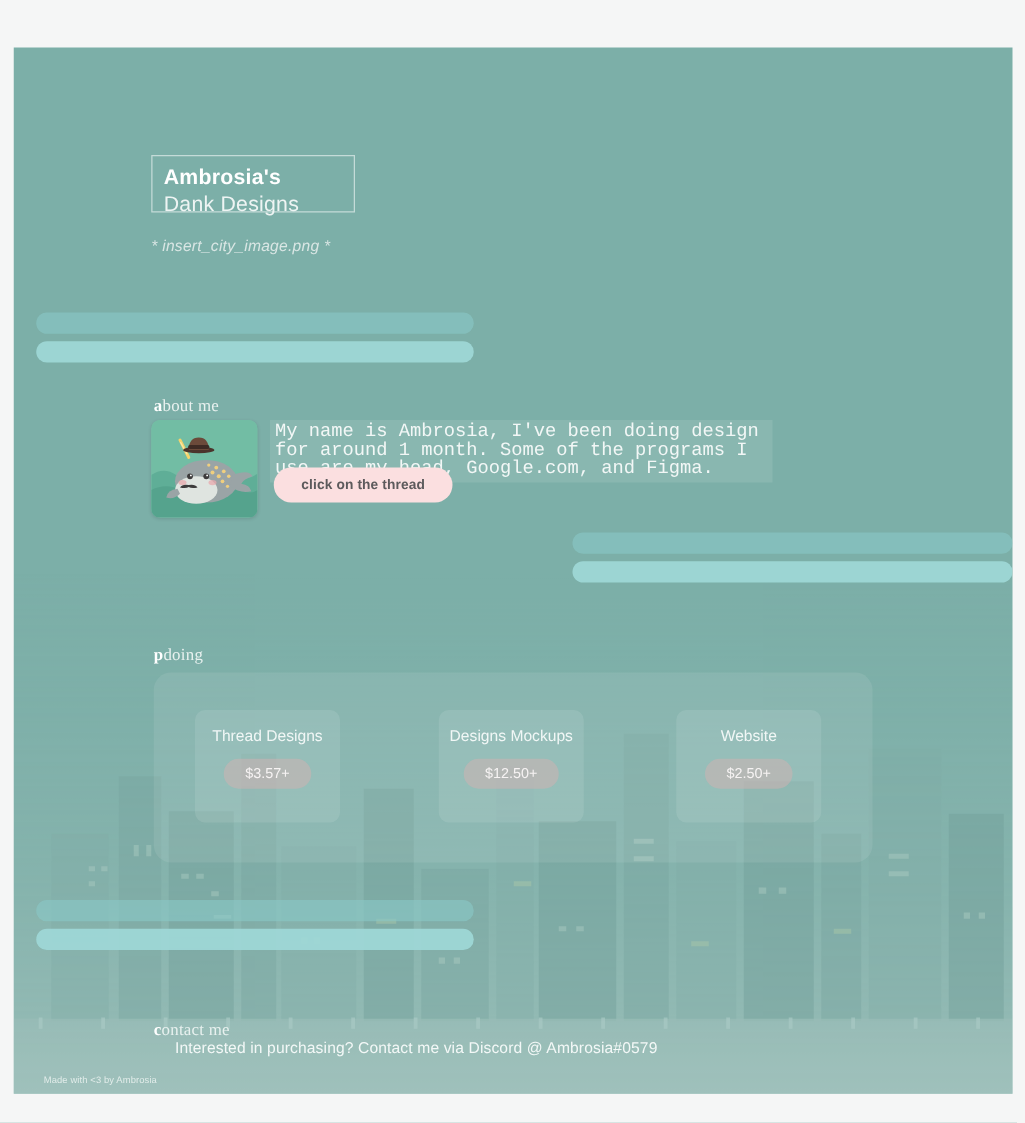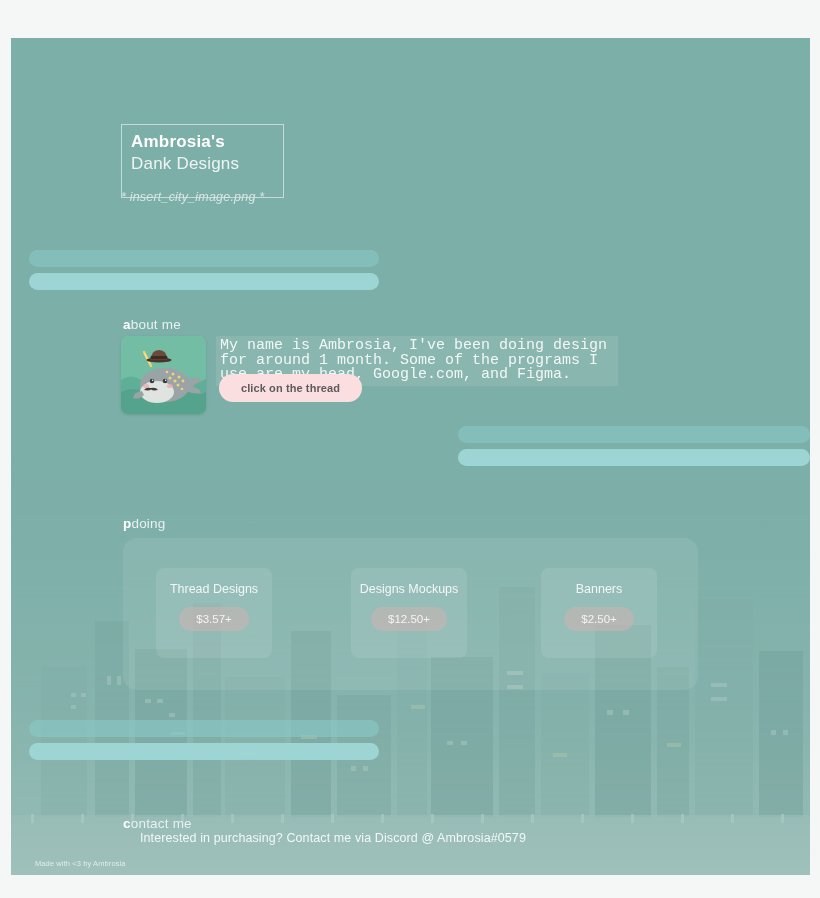--- a/index.html
+++ b/index.html
@@ -70,21 +70,21 @@
     height: 17px;
     border-radius: 9px;
   }
   .bar.dark  { background: rgba(137, 200, 198, .62); }
   .bar.light { background: rgba(158, 216, 215, .92); }
 
   
   #title-box {
     position: absolute;
     left: 110px; top: 86px;
-    width: 163px; height: 74px;
+    width: 163px; height: 46px;
     border: 1px solid rgba(255,255,255,.55);
   }
   #title-line1 {
     position: absolute; left: 9px; top: 7px;
     font-size: 17px; font-weight: 700; color: #ffffff;
     letter-spacing: .2px;
   }
   #title-line2 {
     position: absolute; left: 9px; top: 29px;
     font-size: 17px; font-weight: 400; color: #eef4f3;
@@ -95,20 +95,21 @@
     font-size: 12.5px; font-style: italic; font-weight: 500;
     color: #d9e6e4;
     letter-spacing: .2px;
   }
 
   
   .section-head {
     position: absolute;
     font-size: 13.5px; color: #e8f1ef; font-weight: 400;
     letter-spacing: .2px;
+    font-family: Liberation Serif, serif;
   }
   .section-head b { color: #ffffff; font-weight: 700; }
 
   
   #avatar {
     position: absolute;
     left: 110px; top: 298px;
     width: 85px; height: 78px;
     border-radius: 7px;
     overflow: hidden;
@@ -318,21 +319,21 @@
   <div id="price-panel">
     <div class="price-card" style="left:33px;">
       <span class="cname">Thread Designs</span>
       <span class="price-pill">$3.57+</span>
     </div>
     <div class="price-card" style="left:228px;">
       <span class="cname">Designs Mockups</span>
       <span class="price-pill">$12.50+</span>
     </div>
     <div class="price-card" style="left:418px;">
-      <span class="cname">Banners</span>
+      <span class="cname">Website</span>
       <span class="price-pill">$2.50+</span>
     </div>
   </div>
 
   <div class="section-head" id="contact-head"><b>c</b><span>ontact me</span></div>
   <div id="contact-text">Interested in purchasing? Contact me via Discord @ Ambrosia#0579</div>
 
   <div id="made-by">Made with &lt;3 by Ambrosia</div>
 
 </div>

